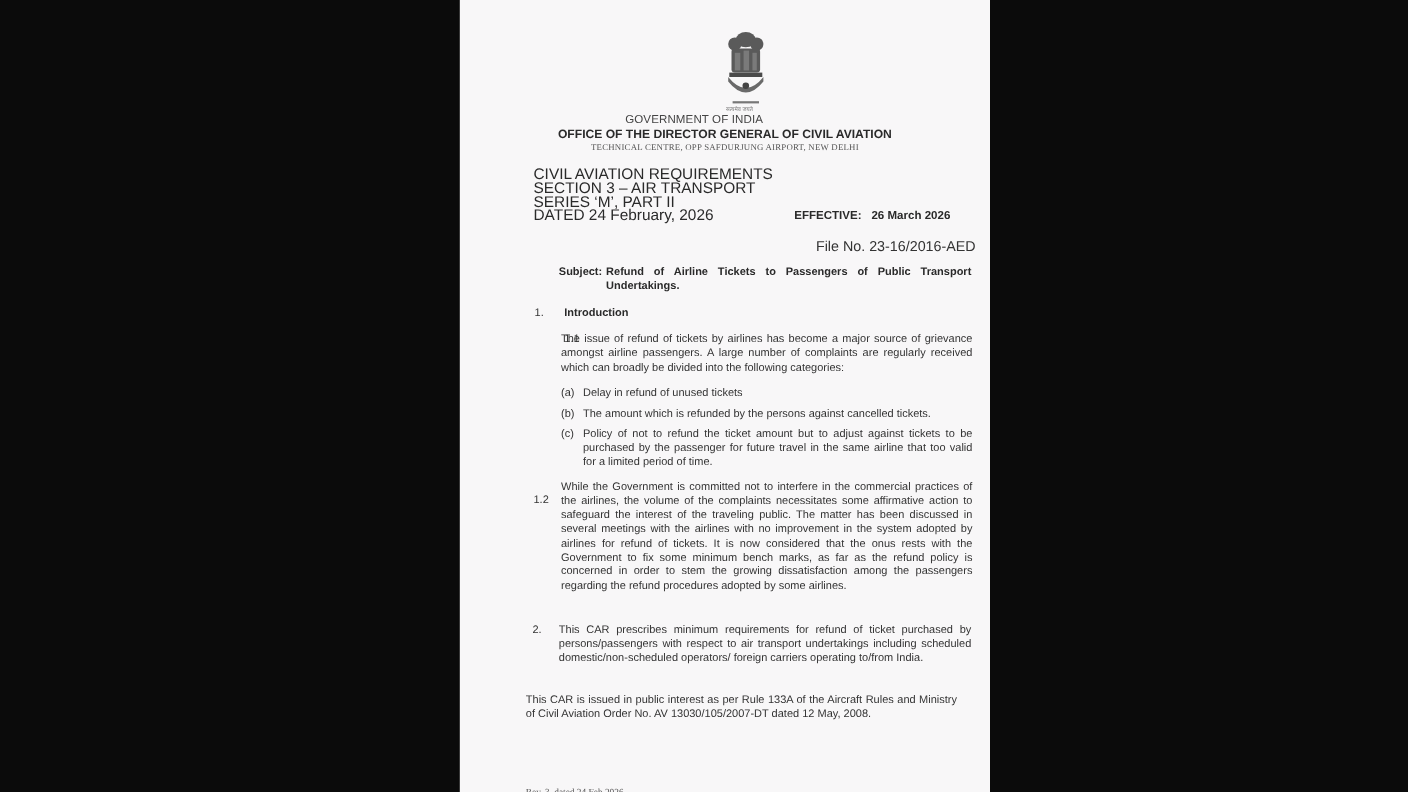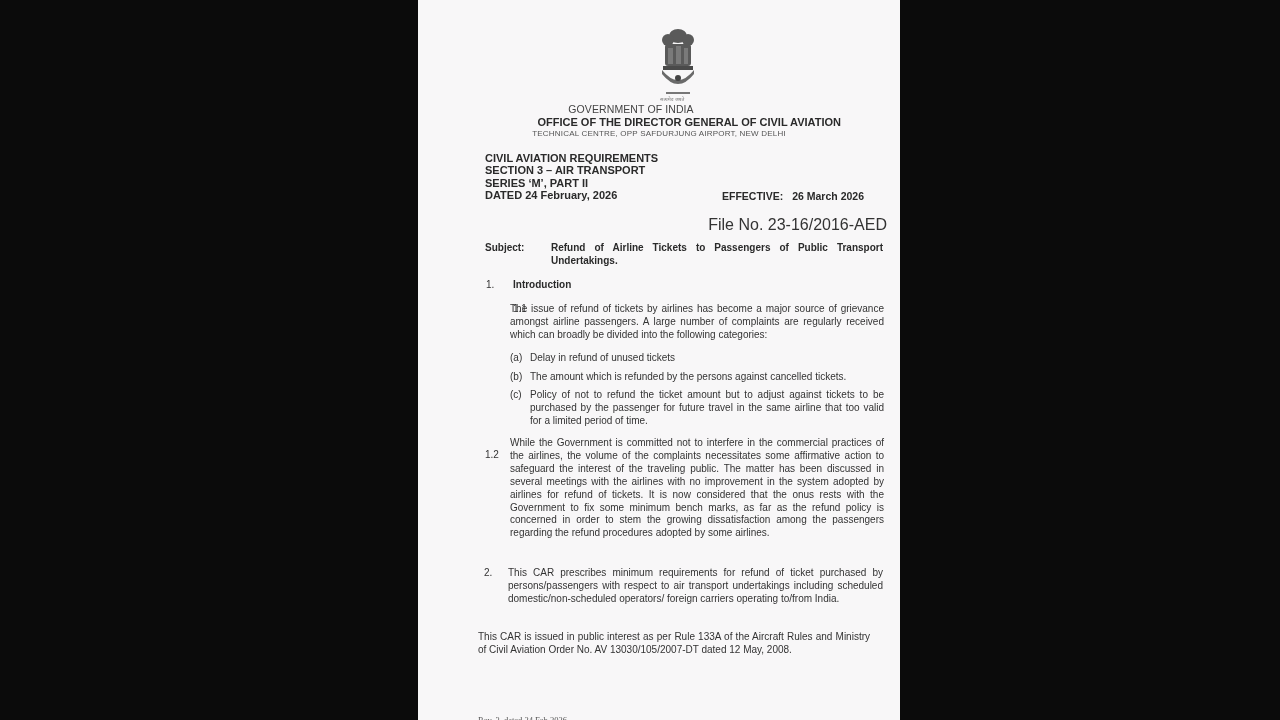--- a/index.html
+++ b/index.html
@@ -7,26 +7,26 @@
     width:1280px; height:720px; background:#0b0b0b; position:relative; overflow:hidden;
     font-family:"Liberation Sans", sans-serif; color:#2b2b2b;
   }
   .page {
     position:absolute; left:418px; top:0; width:482px; height:720px;
     background:#f8f7f8;
   }
   .abs { position:absolute; white-space:nowrap; }
   .emblem { position:absolute; left:656px; top:26px; width:44px; height:78px; }
   .gov { left:418px; width:426px; top:103px; text-align:center; font-size:10.5px; color:#444; letter-spacing:0.1px; }
-  .office { left:418px; width:423px; top:116px; text-align:right; font-size:11px; font-weight:bold; color:#2a2a2a; }
-  .tech { left:418px; width:482px; top:129px; text-align:center; font-size:8px; color:#555; letter-spacing:0.2px; }
-  .car-head { font-size:11px; font-weight:bold; color:#2a2a2a; line-height:12.3px; }
+  .office { left:418px; width:482px; top:116px; text-align:center; font-size:11px; font-weight:bold; color:#2a2a2a; }
+  .tech { left:418px; width:482px; top:129px; text-align:center; font-size:8px; color:#555; letter-spacing:0.2px;font-family:Liberation Serif, serif; }
+  .car-head { font-size:14px; font-weight:normal; color:#2a2a2a; line-height:12.3px; }
   .eff { font-size:10.5px; font-weight:bold; color:#2a2a2a; }
-  .fileno { font-size:16px; color:#333; }
-  .subj-label { font-size:10px; font-weight:bold; color:#2a2a2a; }
+  .fileno { font-size:13px; color:#333; }
+  .subj-label { font-size:10px; font-weight:bold; color:#2a2a2a;margin-left:23px; }
   .subj-text { font-size:10px; font-weight:bold; color:#2a2a2a; line-height:12.5px; white-space:normal; text-align:justify; text-align-last:left; }
   .sec-num { font-size:10px; color:#333; }
   .sec-title { font-size:10px; font-weight:bold; color:#2a2a2a; }
   .para { font-size:10px; color:#333; line-height:12.9px; white-space:normal; text-align:justify; }
   .num { font-size:10px; color:#333; }
   .rev { font-family:"Liberation Serif", serif; font-size:8.5px; color:#555; }
   .justify { text-align:justify; text-align-last:left; }
 </style>
 </head>
 <body>

